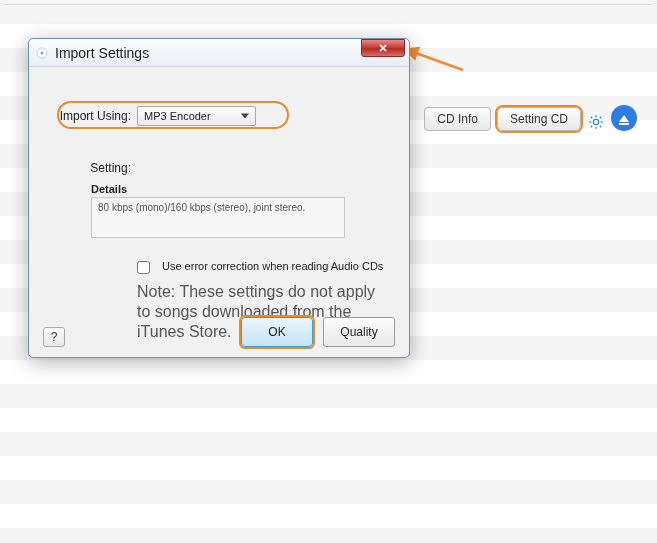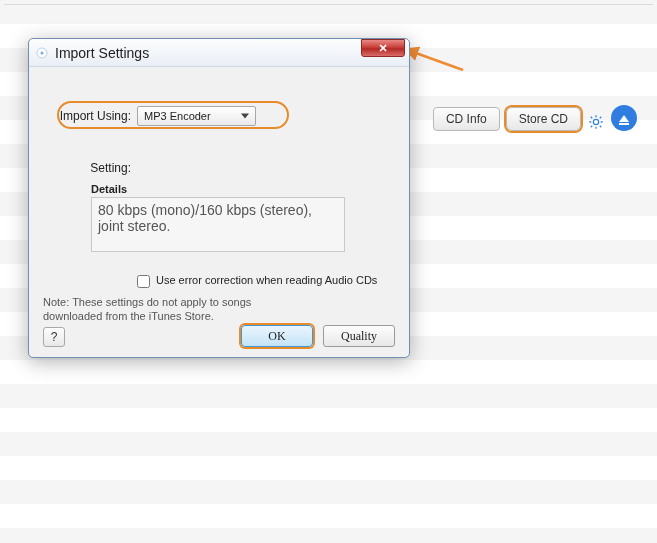--- a/index.html
+++ b/index.html
@@ -142,64 +142,64 @@
     margin-left: 48px;
     width: 254px;
   }
   .details-box .hdr {
     font-size: 11px; font-weight: bold; color: #222;
     margin-bottom: 2px;
   }
   .details-content {
     border: 1px solid #c8c8c8;
     background: #f6f6f6;
-    height: 55px;
+    height: 41px;
     padding: 4px 6px;
-    font-size: 14px; color: #555;
+    font-size: 10px; color: #555;
   }
   .check-row {
     margin-left: 94px;
-    display: flex; align-items: flex-start; gap: 6px;
+    display: flex; align-items: flex-start; gap: 12px;
     font-size: 11px; color: #222;
   }
   .check-row input { margin-top: 1px; }
   .hint {
     margin-left: 114px;
     width: 230px;
     font-size: 10px; color: #555;
     line-height: 1.25;
   }
   .note {
+    margin-left: 94px;
     width: 250px;
-    font-size: 11px; color: #555;
+    font-size: 16px; color: #555;
     line-height: 1.25;
   }
   .button-row {
     position: absolute; bottom: 10px; right: 14px;
     display: flex; gap: 10px; align-items: center;
   }
   .help-btn {
     position: absolute; bottom: 10px; left: 14px;
     width: 22px; height: 20px;
     border: 1px solid #a8a8a8;
     background: linear-gradient(#fdfdfd, #e8e8e8);
     border-radius: 3px;
     font-size: 12px; color: #333;
     display: flex; align-items: center; justify-content: center;
     cursor: pointer;
   }
   .win-btn {
-    min-width: 72px; height: 22px;
+    min-width: 72px; height: 30px;
     border: 1px solid #9a9a9a;
     background: linear-gradient(#fdfdfd, #e8e8e8);
     border-radius: 3px;
     font-size: 12px; color: #222;
     display: flex; align-items: center; justify-content: center;
     cursor: pointer;
-    font-family: Liberation Serif, serif;
   }
   .win-btn.default {
     border: 1px solid #3c97d6;
     background: linear-gradient(#eaf5fd, #c4e4f8);
     box-shadow: 0 0 0 2px #e78b2b;
     border-radius: 4px;
   }
   
   .arrow {
     position: absolute;
@@ -232,21 +232,21 @@
     <div></div>
     <div></div>
     <div></div>
   <div></div>
     <div></div>
 </div>
 <div class="top-rule"></div>
 
 <div class="toolbar">
   <div class="tool-btn">CD Info</div>
-  <div class="tool-btn highlight">Store CD</div>
+  <div class="tool-btn highlight">Setting CD</div>
   <span class="gear-icon">
     <svg width="16" height="16" viewBox="0 0 24 24">
         <path fill="none" stroke="#3388dd" stroke-width="2" d="M12 8a4 4 0 100 8 4 4 0 000-8zM12 2v3M12 19v3M4.2 4.2l2.1 2.1M17.7 17.7l2.1 2.1M2 12h3M19 12h3M4.2 19.8l2.1-2.1M17.7 6.3l2.1-2.1"></path>
       </svg>
   </span>
   <span class="eject-btn">
     <span class="eject-glyph"></span>
   </span>
 </div>
 

